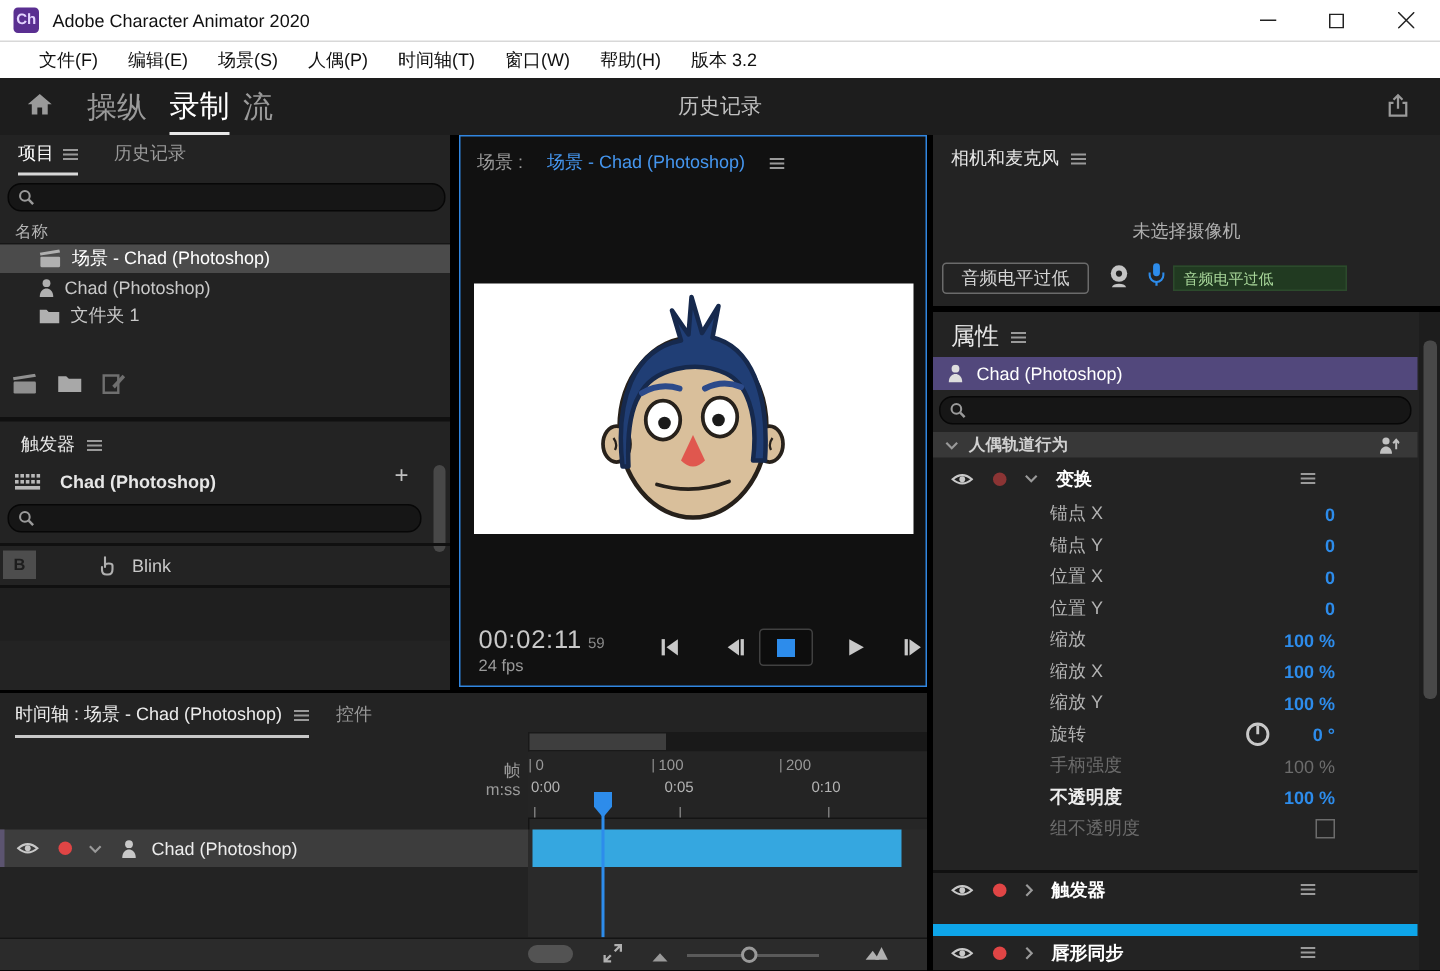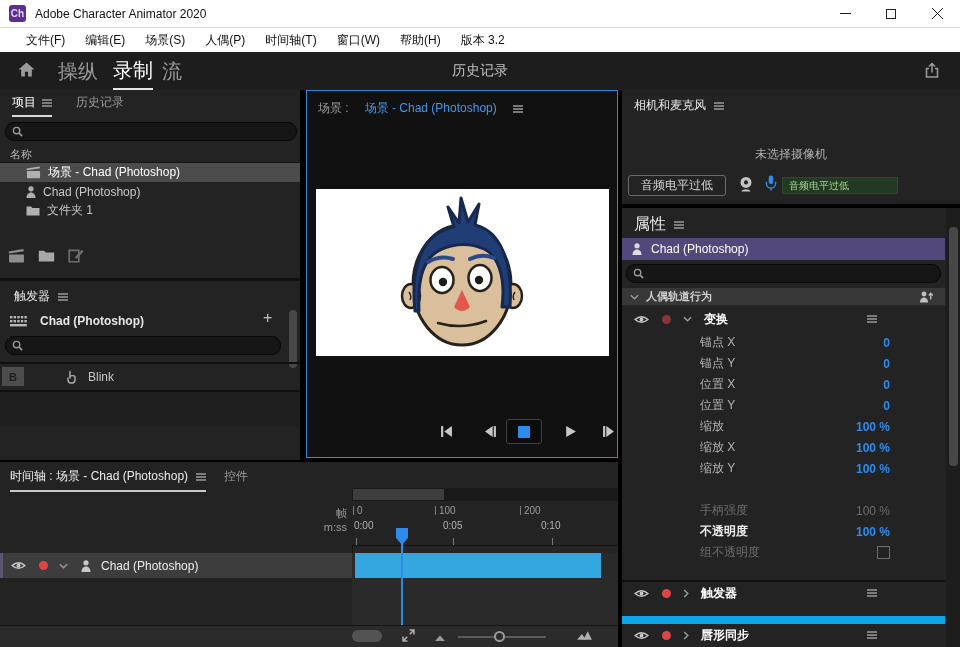--- a/index.html
+++ b/index.html
@@ -370,20 +370,24 @@
         <ellipse cx="126" cy="91" rx="11.5" ry="13" fill="#ffffff" stroke="#27211b" stroke-width="2.5"></ellipse>
         <ellipse cx="164" cy="89" rx="11.5" ry="13" fill="#ffffff" stroke="#27211b" stroke-width="2.5"></ellipse>
         <circle cx="127" cy="93" r="4.2" fill="#1b1b1b"></circle>
         <circle cx="163" cy="91" r="4.2" fill="#1b1b1b"></circle>
 
         <path d="M146,101 L138,118 Q146,126 154,118 Z" fill="#e0574e"></path>
 
         <path d="M122,134 Q146,141 170,132" stroke="#27211b" fill="none" stroke-width="2.6" stroke-linecap="round"></path>
       </svg>
     </div>
+    <div id="timecode-block" class="abs">
+      <div><span class="tc">00:02:11</span><span class="sub">59</span></div>
+      <div class="fps">24 fps</div>
+    </div>
     <span id="btn-tostart" class="abs transport">
       <svg width="13" height="13" viewBox="0 0 12 12" fill="currentColor">
           <rect x="1" y="1" width="2" height="10"></rect>
           <path d="M11,1 L4,6 L11,11 Z"></path>
         </svg>
     </span>
     <span id="btn-back" class="abs transport">
       <svg width="13" height="13" viewBox="0 0 12 12" fill="currentColor">
           <path d="M8,1 L1,6 L8,11 Z"></path>
           <rect x="9" y="1" width="2" height="10"></rect>
@@ -520,20 +524,30 @@
       <span class="prop-value">100 %</span>
     </div>
     <div class="abs prop-row" style="top:229px">
       <span class="prop-label">缩放 X</span>
       <span class="prop-value">100 %</span>
     </div>
     <div class="abs prop-row" style="top:250px">
       <span class="prop-label">缩放 Y</span>
       <span class="prop-value">100 %</span>
     </div>
+    <div class="abs prop-row" style="top:271px">
+      <span class="prop-label">旋转</span>
+      <span id="dial-icon">
+        <svg width="17" height="17" viewBox="0 0 16 16">
+            <circle cx="8" cy="8" r="6.4" fill="none" stroke="currentColor" stroke-width="1.8"></circle>
+            <line x1="8" y1="8" x2="8" y2="2.4" stroke="currentColor" stroke-width="1.8"></line>
+          </svg>
+      </span>
+      <span class="prop-value">0 °</span>
+    </div>
     <div class="abs prop-row disabled" style="top:292px">
       <span class="prop-label">手柄强度</span>
       <span class="prop-value">100 %</span>
     </div>
     <div class="abs prop-row strong" style="top:313px">
       <span class="prop-label">不透明度</span>
       <span class="prop-value">100 %</span>
     </div>
     <div class="abs prop-row disabled" style="top:334px">
       <span class="prop-label">组不透明度</span>

